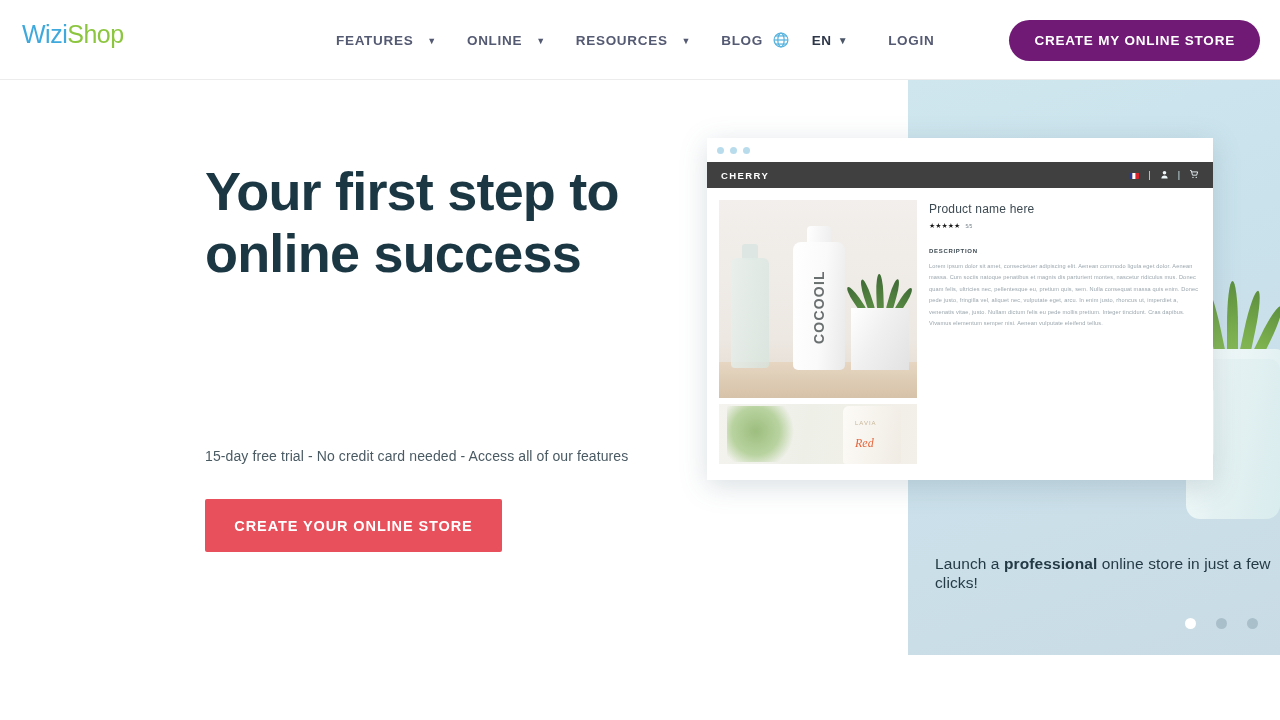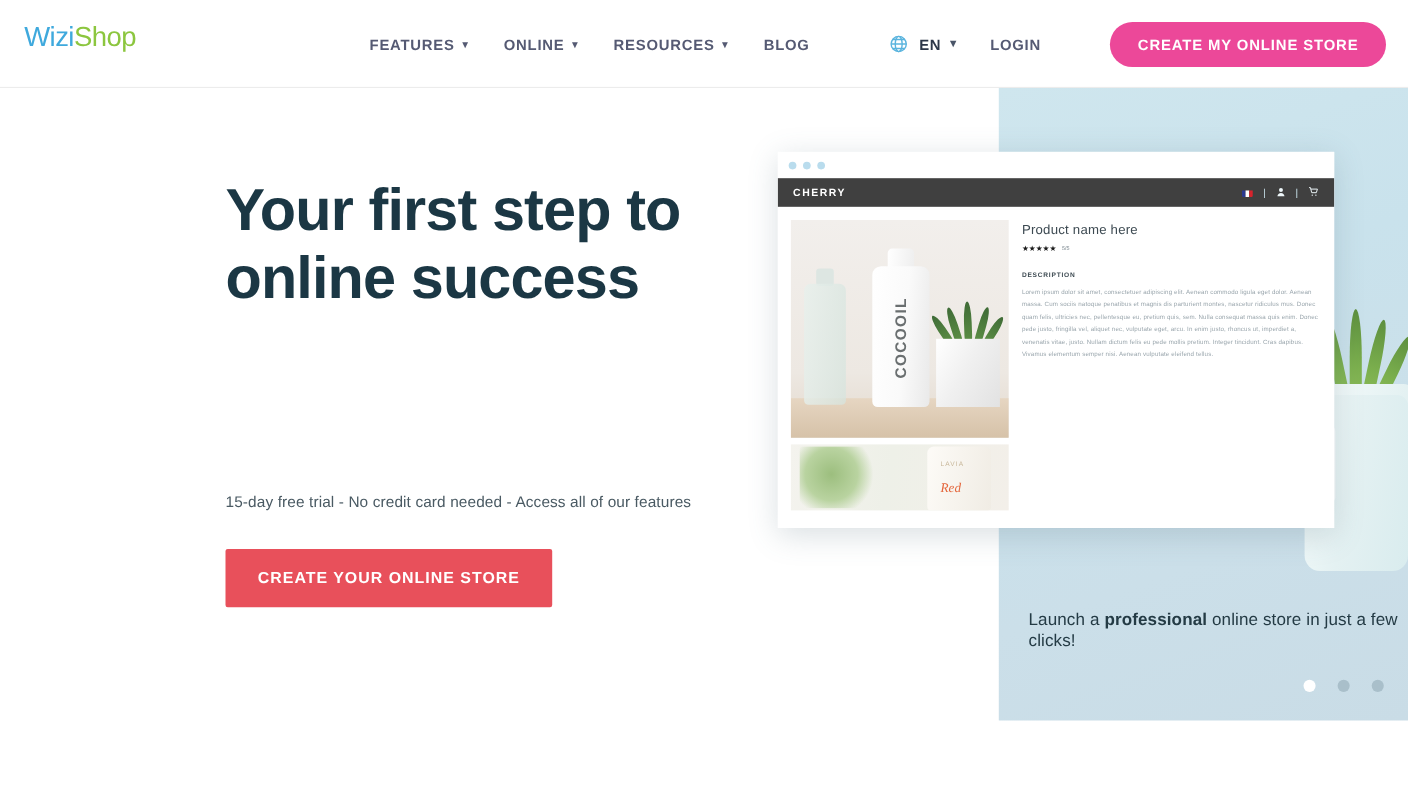--- a/index.html
+++ b/index.html
@@ -25,44 +25,44 @@
     line-height:1;
   }
   .logo .wizi { color:#3fa9dd; }
   .logo .shop { color:#8cc63f; }
 
   .nav {
     position:absolute; left:336px; top:0; height:80px;
     display:flex; align-items:center; gap:30px;
   }
   .nav-item {
-    display:flex; align-items:center; gap:5px;
+    display:flex; align-items:center; gap:14px;
     font-size:13.5px; font-weight:600; letter-spacing:0.7px;
     color:#555a73; cursor:pointer; white-space:nowrap;
   }
   .caret { font-size:9px; line-height:1; transform:translateY(1px); }
 
   .header-right {
     position:absolute; right:20px; top:0; height:80px;
-    display:flex; align-items:center; gap:0;
+    display:flex; align-items:center; gap:12px;
   }
   .globe-icon { width:18px; height:18px; display:block; }
   .lang {
     display:flex; align-items:center; gap:6px;
     margin-left:10px; margin-right:28px;
     font-size:13.5px; font-weight:700; letter-spacing:0.6px;
     color:#2d3748; cursor:pointer;
   }
   .lang .caret { font-size:10px; color:#4a5568; }
   .login {
     font-size:13.5px; font-weight:600; letter-spacing:0.7px;
     color:#555a73; margin-right:63px; cursor:pointer; white-space:nowrap;
   }
   .btn-header {
-    background:#ec4899; color:#fff;
+    background:#701a75; color:#fff;
     border:none; border-radius:26px;
     height:41px; padding:0 25px;
     font-family:"Liberation Sans", sans-serif;
     font-size:13.5px; font-weight:700; letter-spacing:0.8px;
     cursor:pointer; white-space:nowrap;
   }
 
   
   .blue-panel {
     position:absolute; left:908px; top:80px; width:372px; height:575px;

